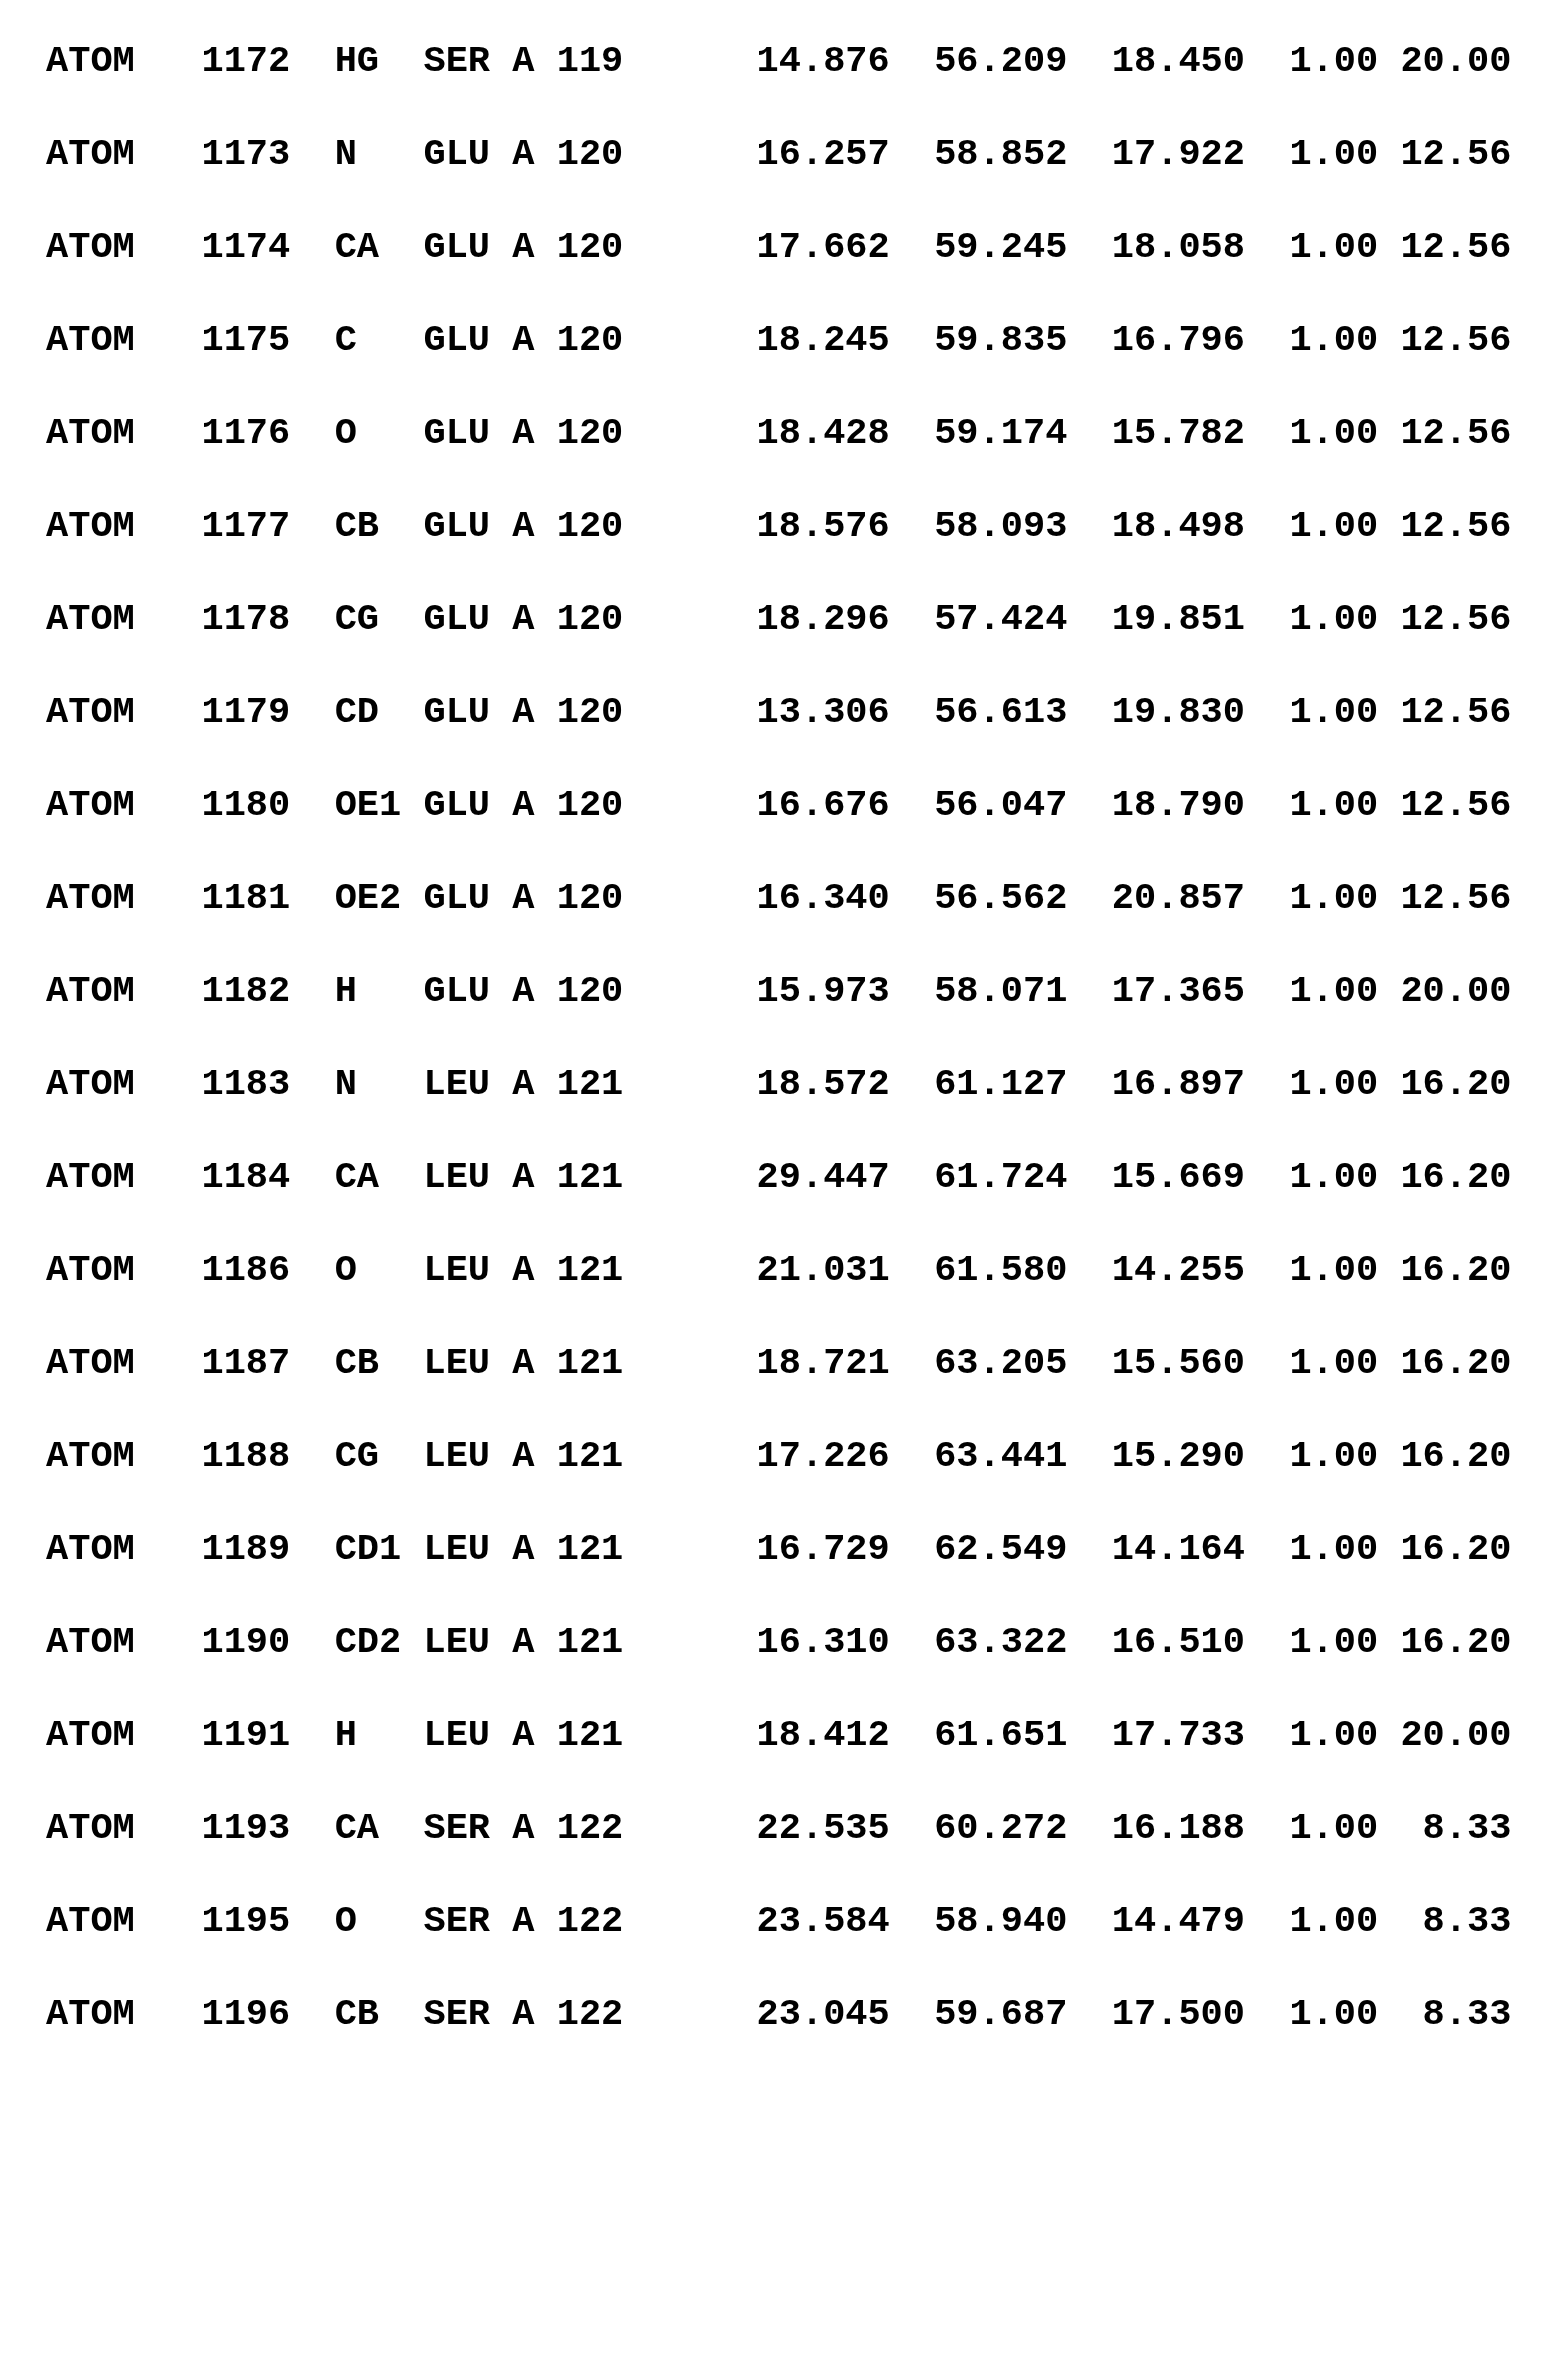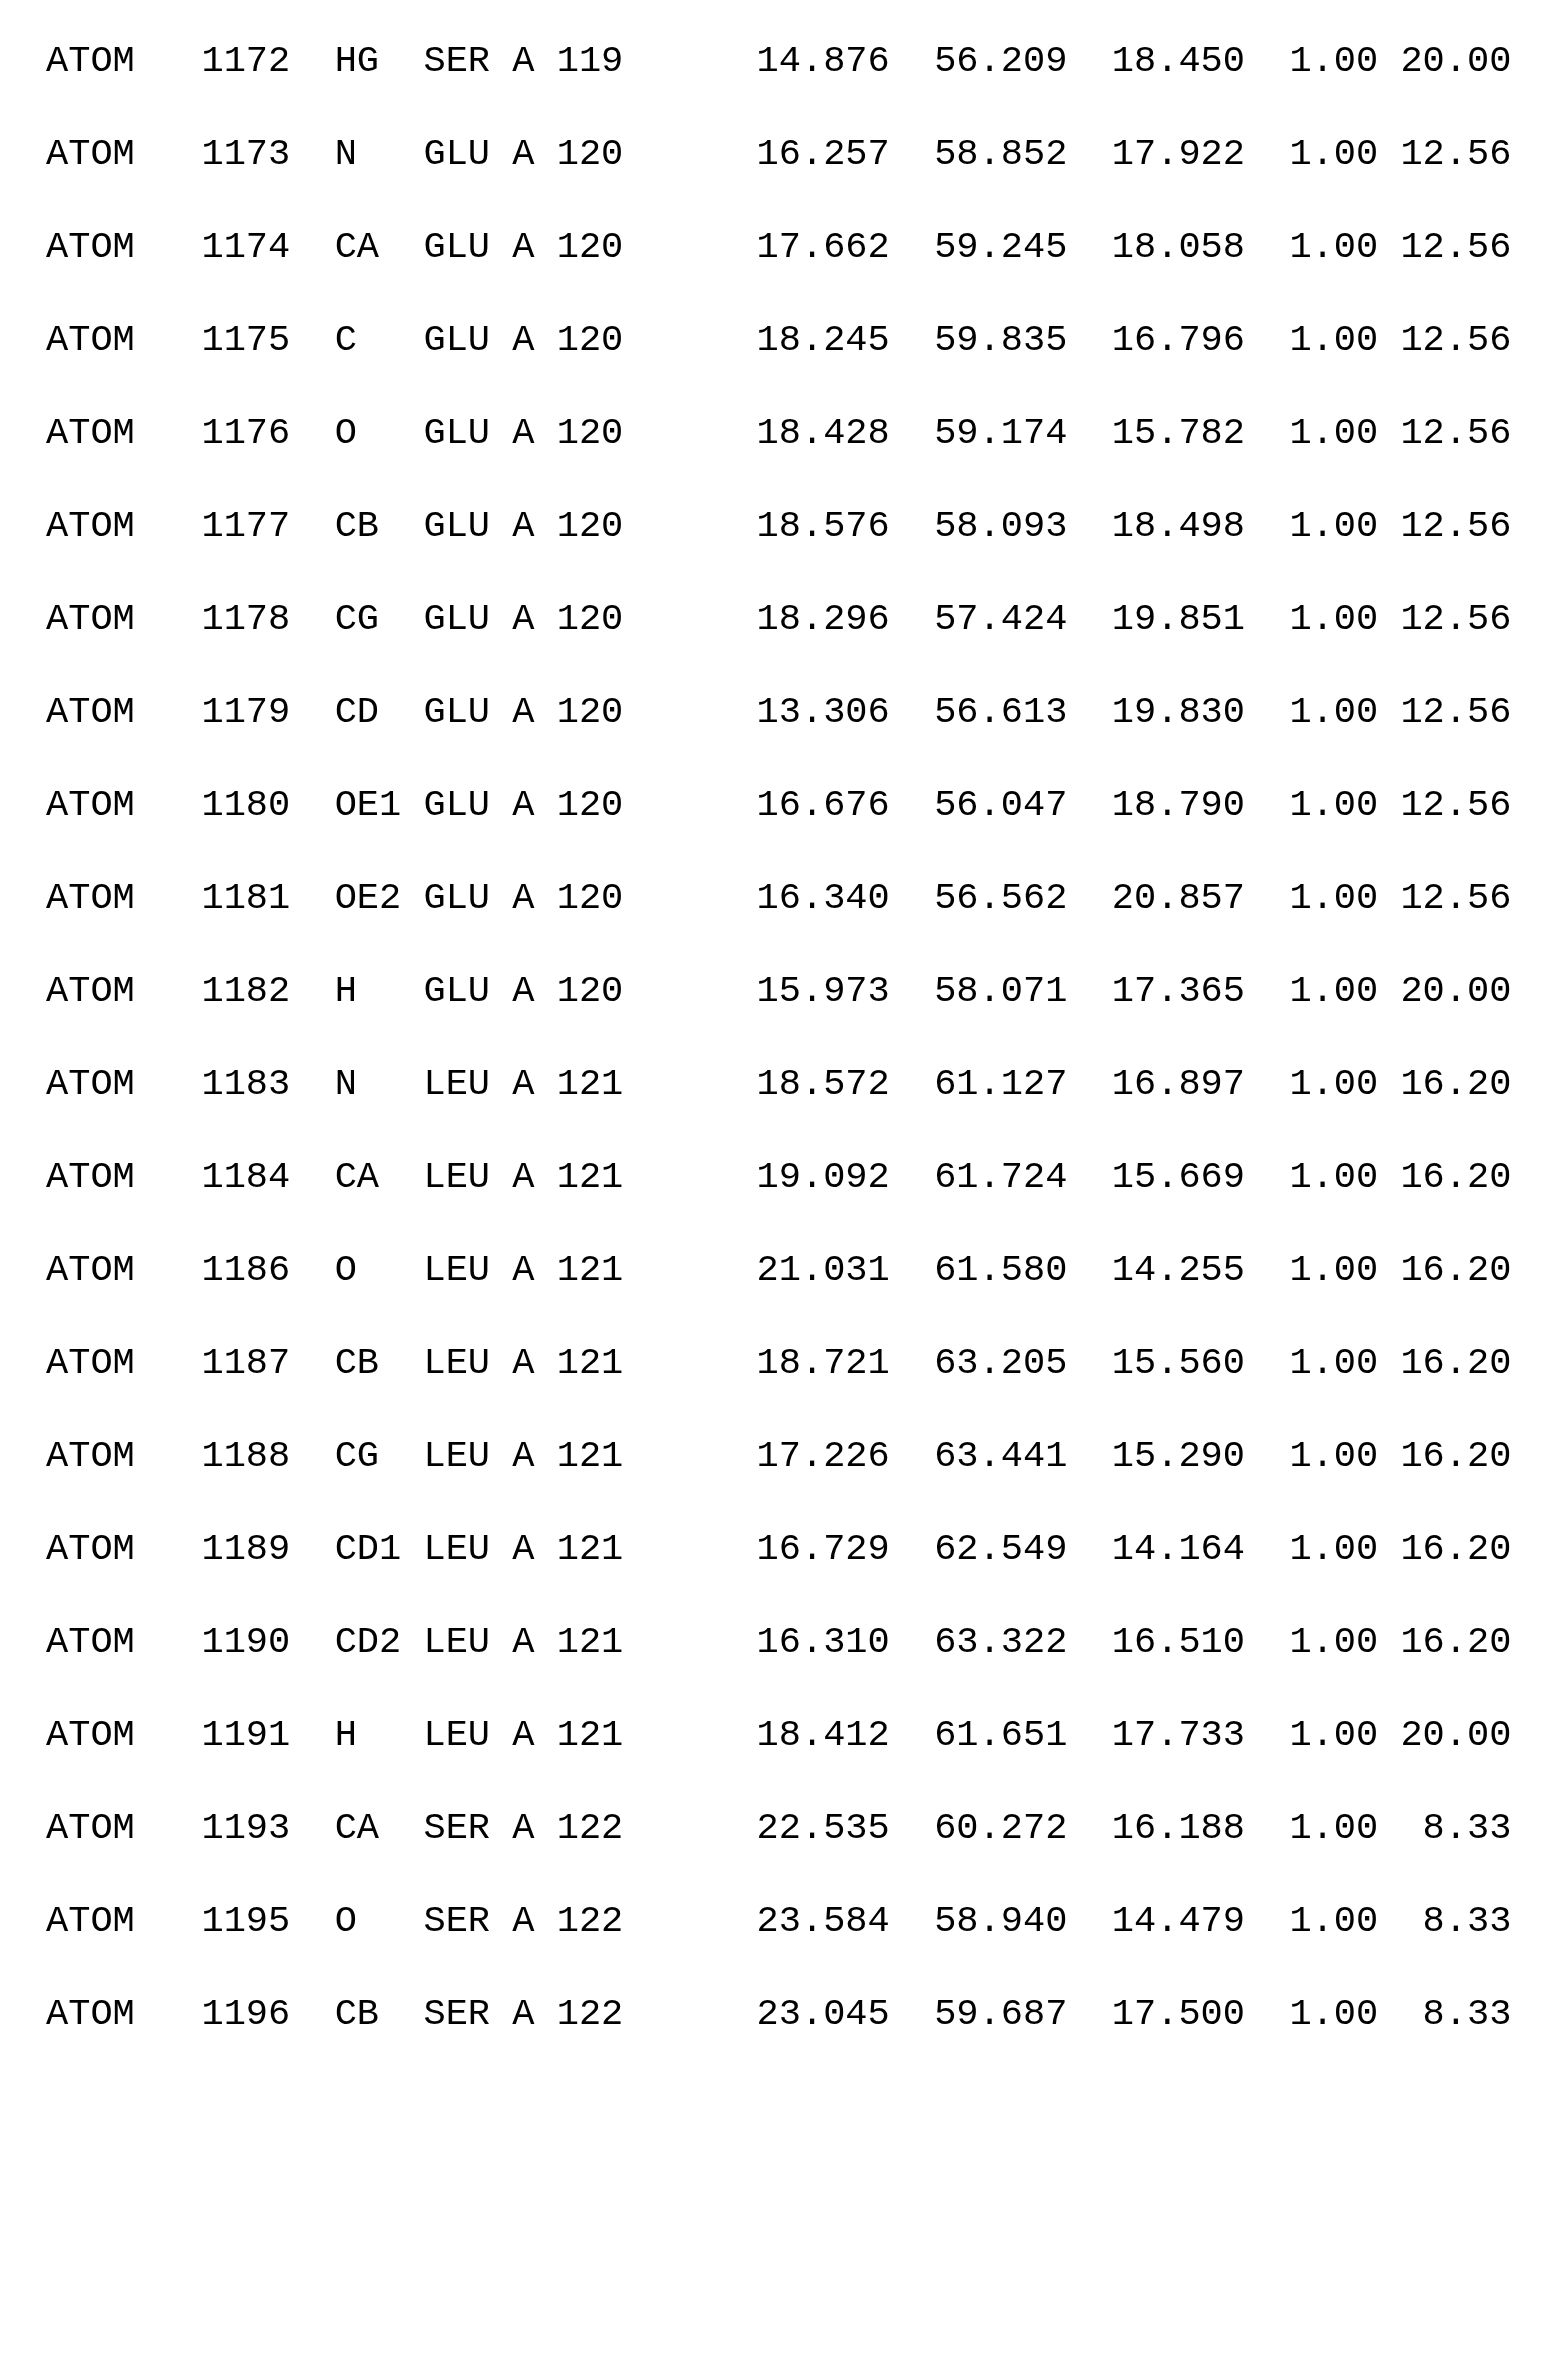--- a/index.html
+++ b/index.html
@@ -20,21 +20,21 @@
     width: 1565px;
     height: 2355px;
     background: #ffffff;
   }
   .listing {
     position: absolute;
     left: 46px;
     top: 14.8px;
     font-family: "Liberation Mono", "DejaVu Sans Mono", monospace;
     font-size: 37px;
-    font-weight: normal;
+    font-weight: bold;
     color: #000000;
     -webkit-font-smoothing: antialiased;
   }
   .line {
     height: 93px;
     line-height: 93px;
     white-space: pre;
     letter-spacing: 0;
   }
 </style>
@@ -48,21 +48,21 @@
       <div class="line">ATOM   1174  CA  GLU A 120      17.662  59.245  18.058  1.00 12.56</div>
       <div class="line">ATOM   1175  C   GLU A 120      18.245  59.835  16.796  1.00 12.56</div>
       <div class="line">ATOM   1176  O   GLU A 120      18.428  59.174  15.782  1.00 12.56</div>
       <div class="line">ATOM   1177  CB  GLU A 120      18.576  58.093  18.498  1.00 12.56</div>
       <div class="line">ATOM   1178  CG  GLU A 120      18.296  57.424  19.851  1.00 12.56</div>
       <div class="line">ATOM   1179  CD  GLU A 120      13.306  56.613  19.830  1.00 12.56</div>
       <div class="line">ATOM   1180  OE1 GLU A 120      16.676  56.047  18.790  1.00 12.56</div>
       <div class="line">ATOM   1181  OE2 GLU A 120      16.340  56.562  20.857  1.00 12.56</div>
       <div class="line">ATOM   1182  H   GLU A 120      15.973  58.071  17.365  1.00 20.00</div>
       <div class="line">ATOM   1183  N   LEU A 121      18.572  61.127  16.897  1.00 16.20</div>
-      <div class="line">ATOM   1184  CA  LEU A 121      19.092  61.724  15.669  1.00 16.20</div>
+      <div class="line">ATOM   1184  CA  LEU A 121      29.447  61.724  15.669  1.00 16.20</div>
       <div class="line">ATOM   1186  O   LEU A 121      21.031  61.580  14.255  1.00 16.20</div>
       <div class="line">ATOM   1187  CB  LEU A 121      18.721  63.205  15.560  1.00 16.20</div>
       <div class="line">ATOM   1188  CG  LEU A 121      17.226  63.441  15.290  1.00 16.20</div>
       <div class="line">ATOM   1189  CD1 LEU A 121      16.729  62.549  14.164  1.00 16.20</div>
       <div class="line">ATOM   1190  CD2 LEU A 121      16.310  63.322  16.510  1.00 16.20</div>
       <div class="line">ATOM   1191  H   LEU A 121      18.412  61.651  17.733  1.00 20.00</div>
       <div class="line">ATOM   1193  CA  SER A 122      22.535  60.272  16.188  1.00  8.33</div>
       <div class="line">ATOM   1195  O   SER A 122      23.584  58.940  14.479  1.00  8.33</div>
       <div class="line">ATOM   1196  CB  SER A 122      23.045  59.687  17.500  1.00  8.33</div>
     </div>

